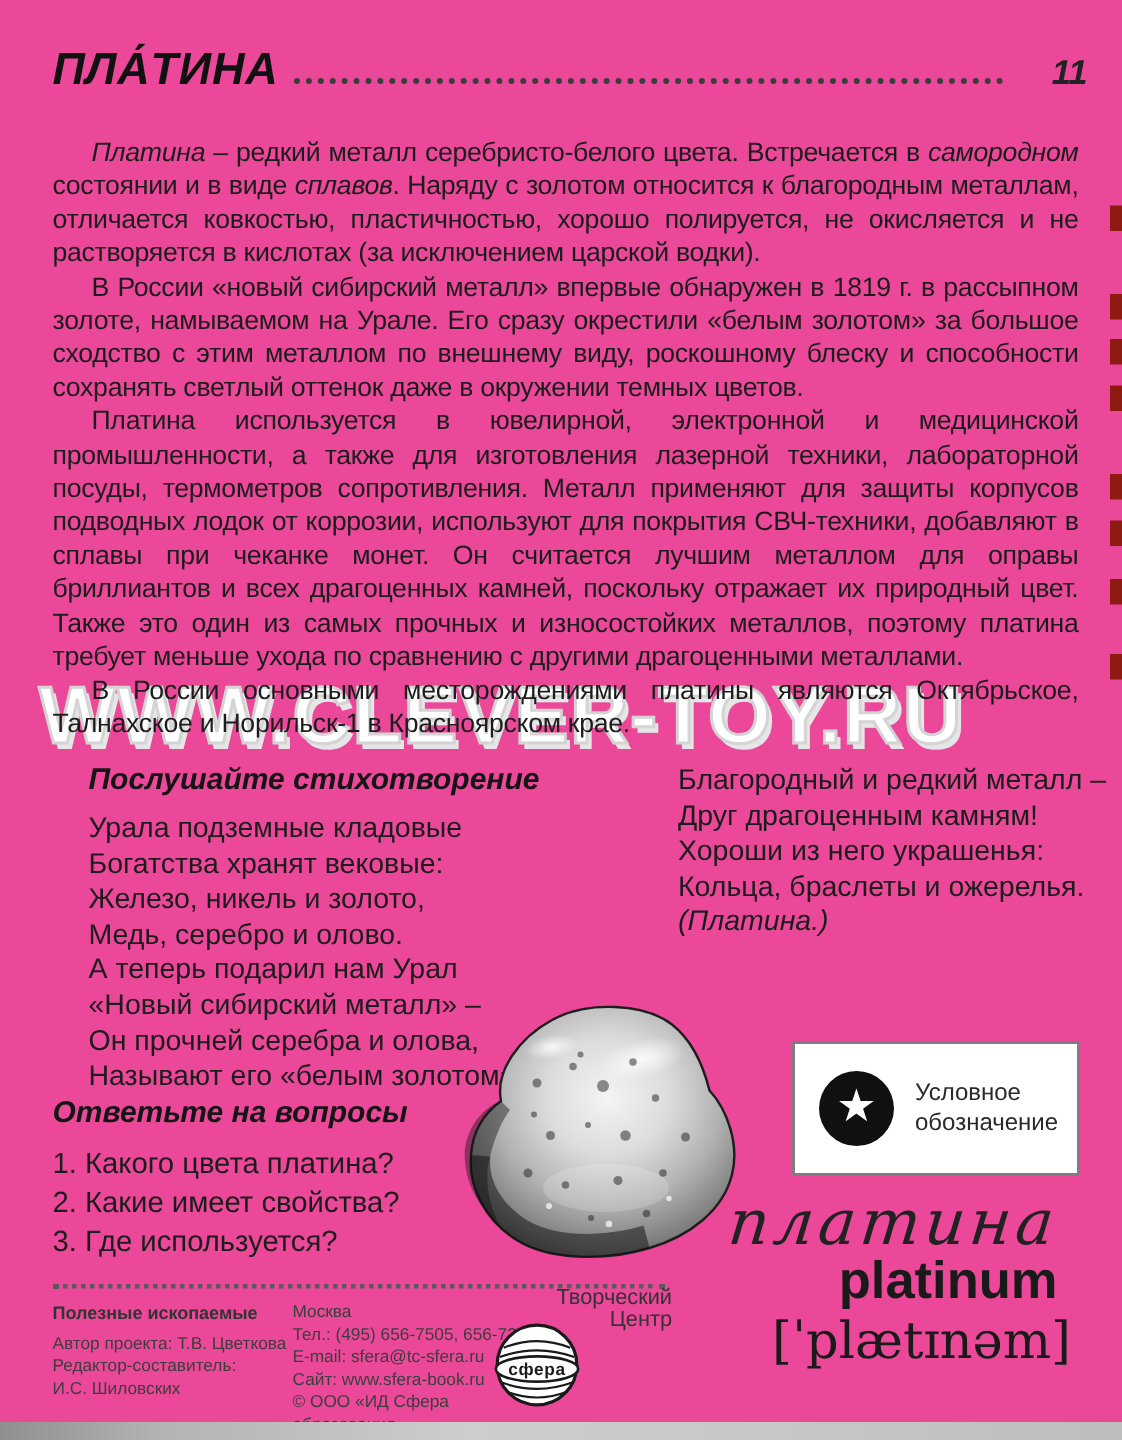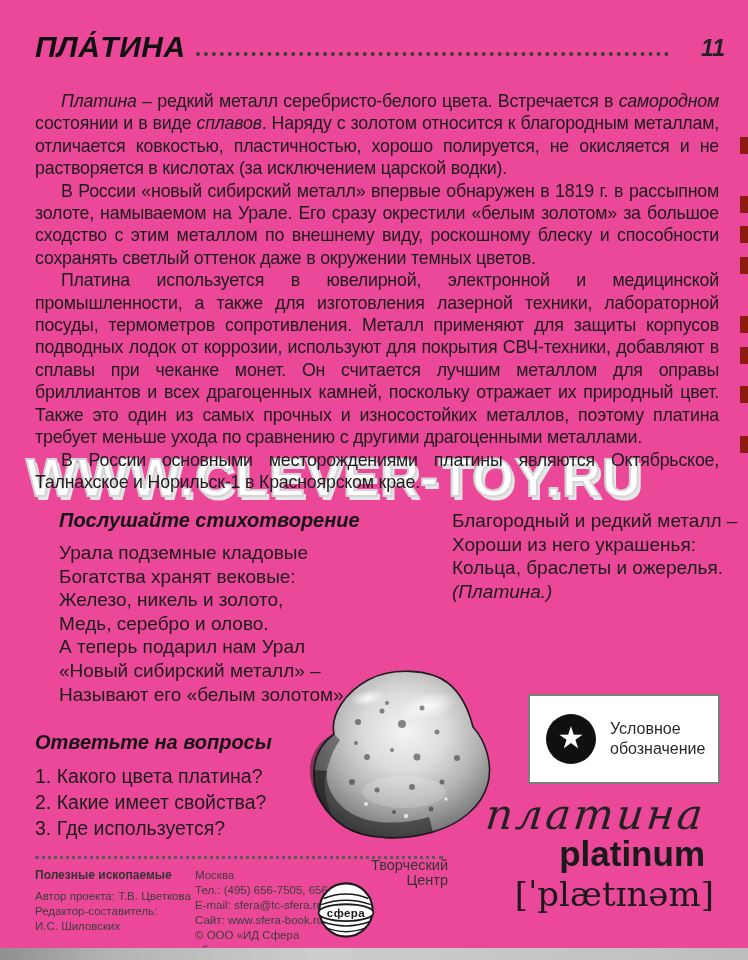--- a/index.html
+++ b/index.html
@@ -53,21 +53,21 @@
             font-size:34px;color:#1a1a1a;}
 
   
   .footer-rule{position:absolute;left:35px;top:856px;width:408px;border-top:3px dotted #5a5a5a;z-index:2;}
   .fcol{position:absolute;top:868px;font-size:11.5px;line-height:15px;color:#3d3d3d;z-index:2;}
   .fcol-1{left:35px;width:158px;}
   .fcol-2{left:195px;width:180px;}
   .fcol-title{font-weight:bold;font-size:12px;margin-bottom:6px;color:#333;}
   .pub-name{position:absolute;left:330px;top:858px;width:118px;text-align:right;
             font-size:14.5px;line-height:15px;color:#333;z-index:2;}
-  .pub-logo{position:absolute;left:315px;top:879px;width:62px;height:62px;z-index:2;}
+  .pub-logo{position:absolute;left:327px;top:879px;width:62px;height:62px;z-index:2;}
 
   
   .edge-mark{position:absolute;left:740px;width:8px;height:17px;background:#8e1b12;z-index:4;}
   .bottom-strip{position:absolute;left:0;bottom:0;width:748px;height:12px;z-index:4;
                 background:linear-gradient(90deg,#8f8f8f 0%,#b3b3b3 14%,#cdcdcd 42%,#c6c6c6 72%,#bdbdbd 100%);}
 </style>
 </head>
 <body>
 
 <div class="page">
@@ -89,27 +89,29 @@
 
   <div class="col col-left">
     <h3 class="sec-heading">Послушайте стихотворение</h3>
     <div class="lines">
         <div>Урала подземные кладовые</div>
         <div>Богатства хранят вековые:</div>
         <div>Железо, никель и золото,</div>
         <div>Медь, серебро и олово.</div>
         <div>А теперь подарил нам Урал</div>
         <div>«Новый сибирский металл» –</div>
+        <div>Он прочней серебра и олова,</div>
         <div>Называют его «белым золотом».</div>
       </div>
   </div>
 
   <div class="col col-right">
     <div class="lines">
         <div>Благородный и редкий металл –</div>
+        <div>Друг драгоценным камням!</div>
         <div>Хороши из него украшенья:</div>
         <div>Кольца, браслеты и ожерелья.</div>
       </div>
     <div class="answer">(Платина.)</div>
   </div>
 
   <div class="questions">
     <h3 class="sec-heading">Ответьте на вопросы</h3>
     <div class="lines">
         <div>1. Какого цвета платина?</div>

